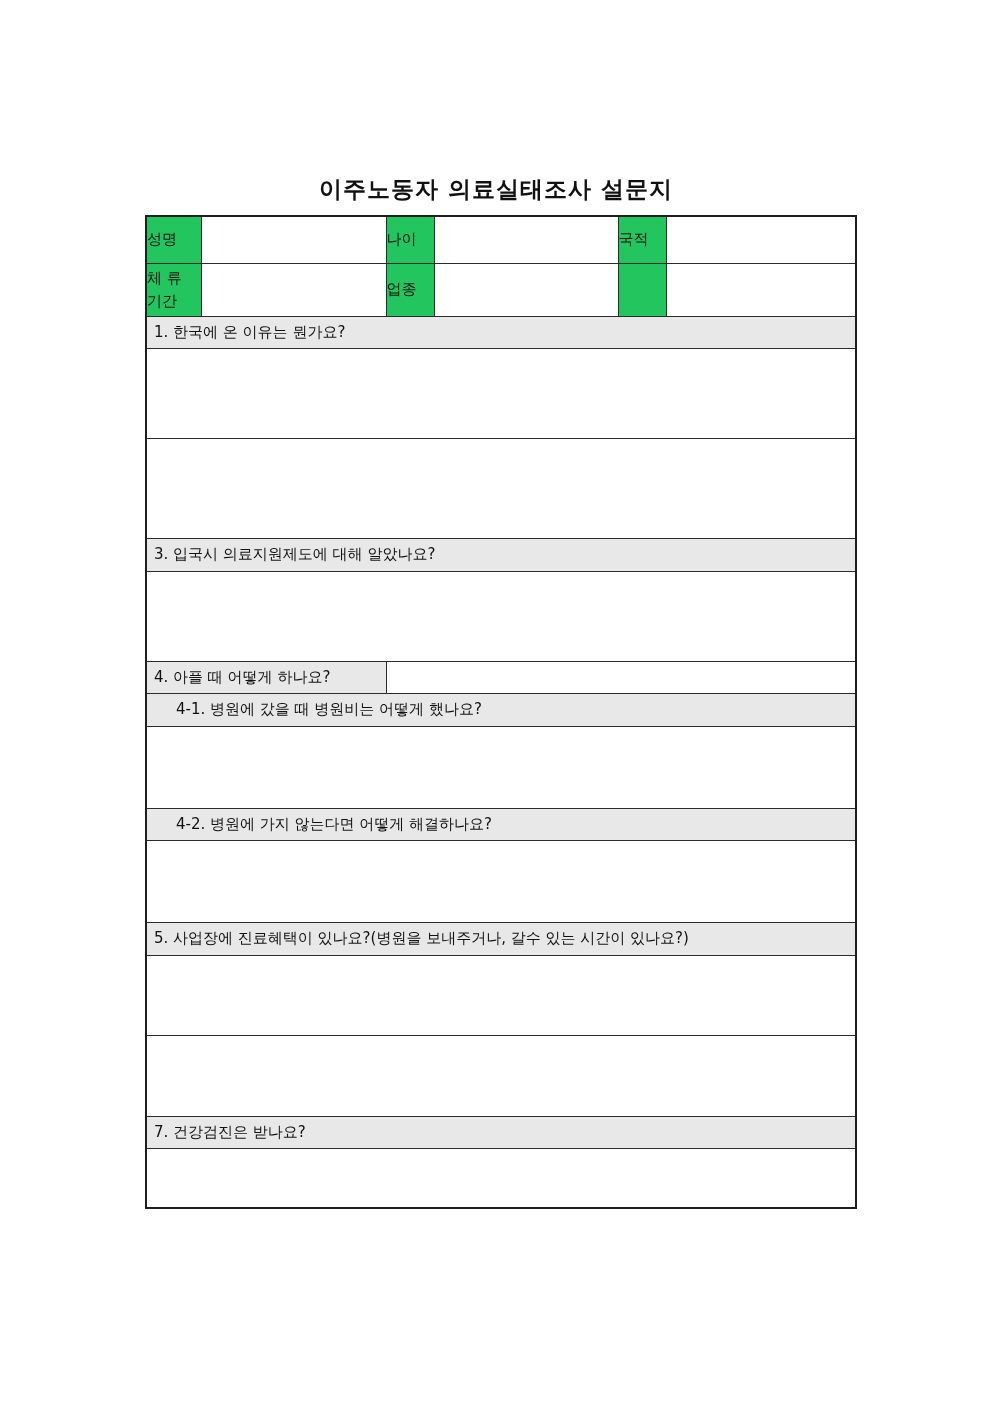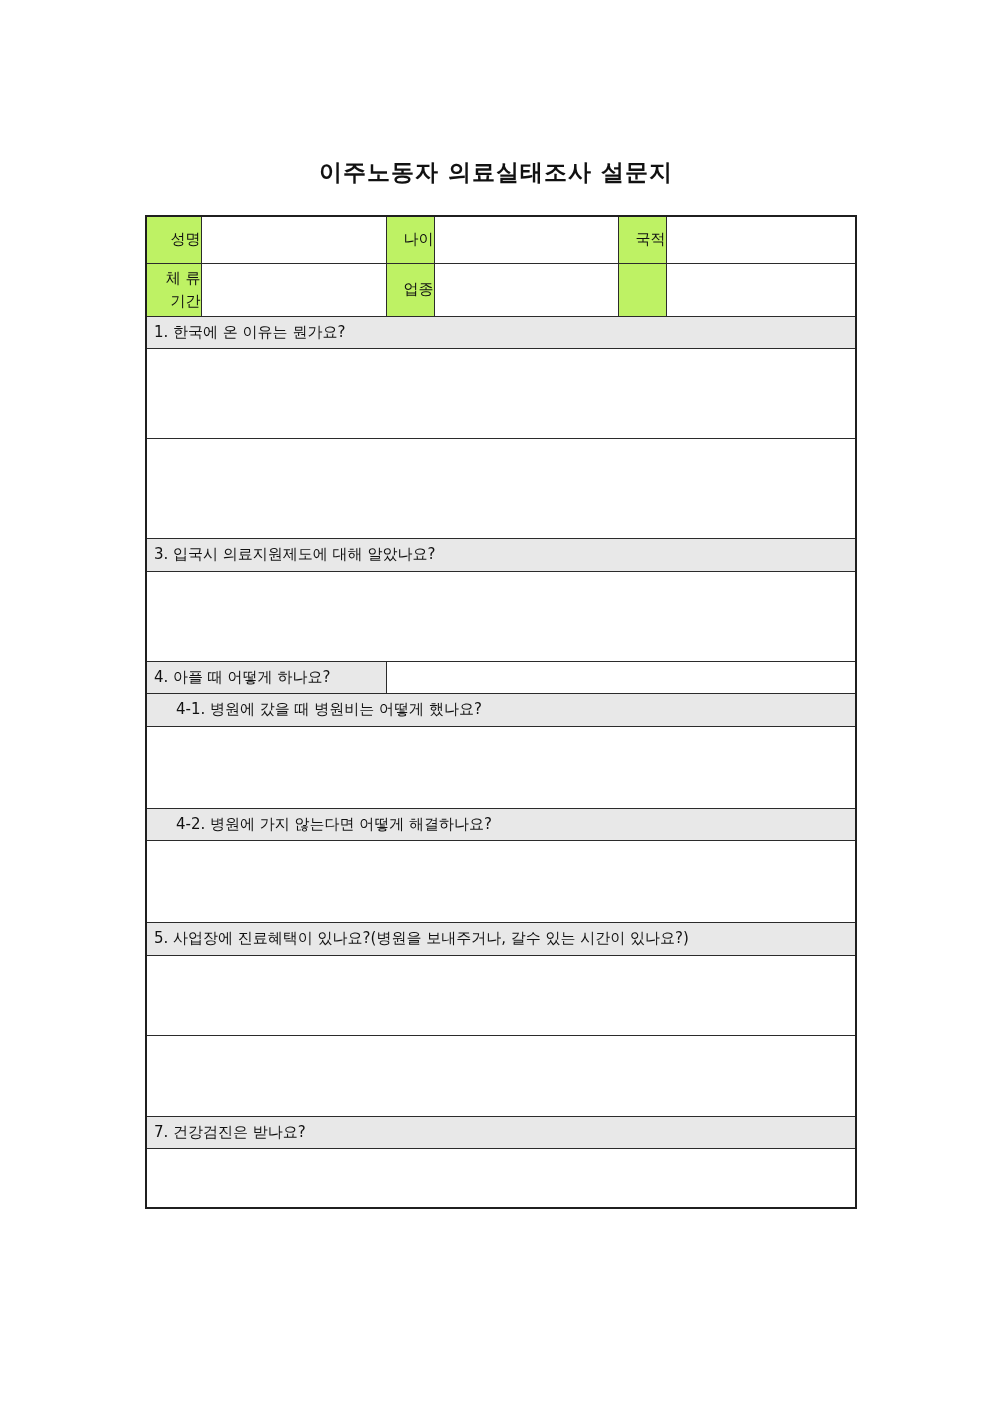--- a/index.html
+++ b/index.html
@@ -7,21 +7,21 @@
   .page {
     position: relative;
     width: 992px;
     height: 1403px;
     background: #ffffff;
     font-family: "DejaVu Sans", "Liberation Sans", sans-serif;
     color: #1a1a1a;
   }
   .title {
     position: absolute;
-    top: 157px;
+    top: 174px;
     left: 0;
     width: 100%;
     text-align: center;
     font-family: "DejaVu Serif", "Liberation Serif", serif;
     font-weight: bold;
     font-size: 23px;
     letter-spacing: 1px;
     color: #111111;
   }
   table.form {
@@ -33,22 +33,22 @@
     table-layout: fixed;
     border: 2px solid #1f1f1f;
   }
   table.form td {
     border: 1px solid #2b2b2b;
     font-size: 15px;
     vertical-align: middle;
     overflow: hidden;
   }
   td.lbl {
-    background: #bef264;
-    text-align: right;
+    background: #22c55e;
+    text-align: left;
     color: #111111;
   }
   td.lbl.pre { white-space: pre-line; line-height: 1.5; }
   td.val { background: #ffffff; }
   td.q-lbl {
     background: #e8e8e8;
     padding: 3px 8px 3px 7px;
     text-align: justify;
     word-break: break-all;
     line-height: 1.7;

